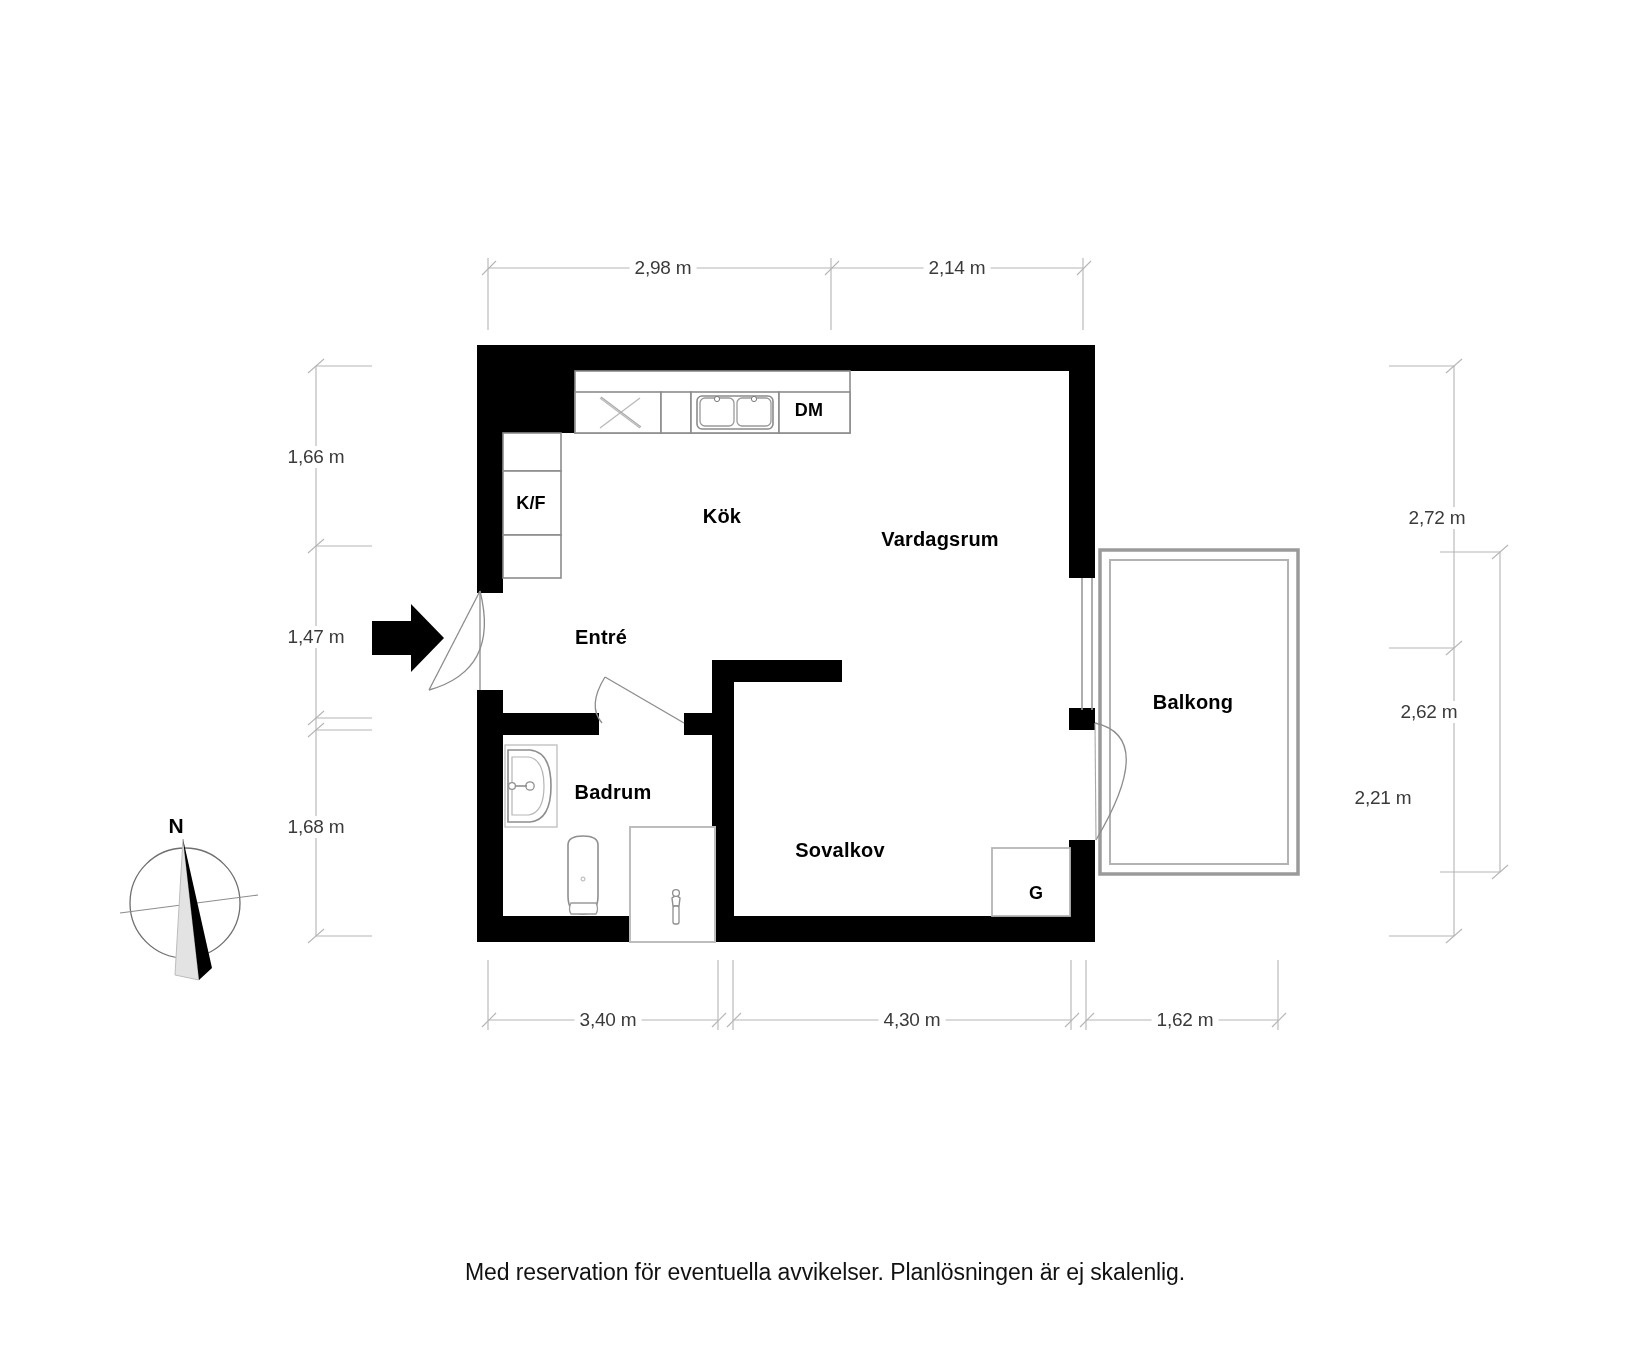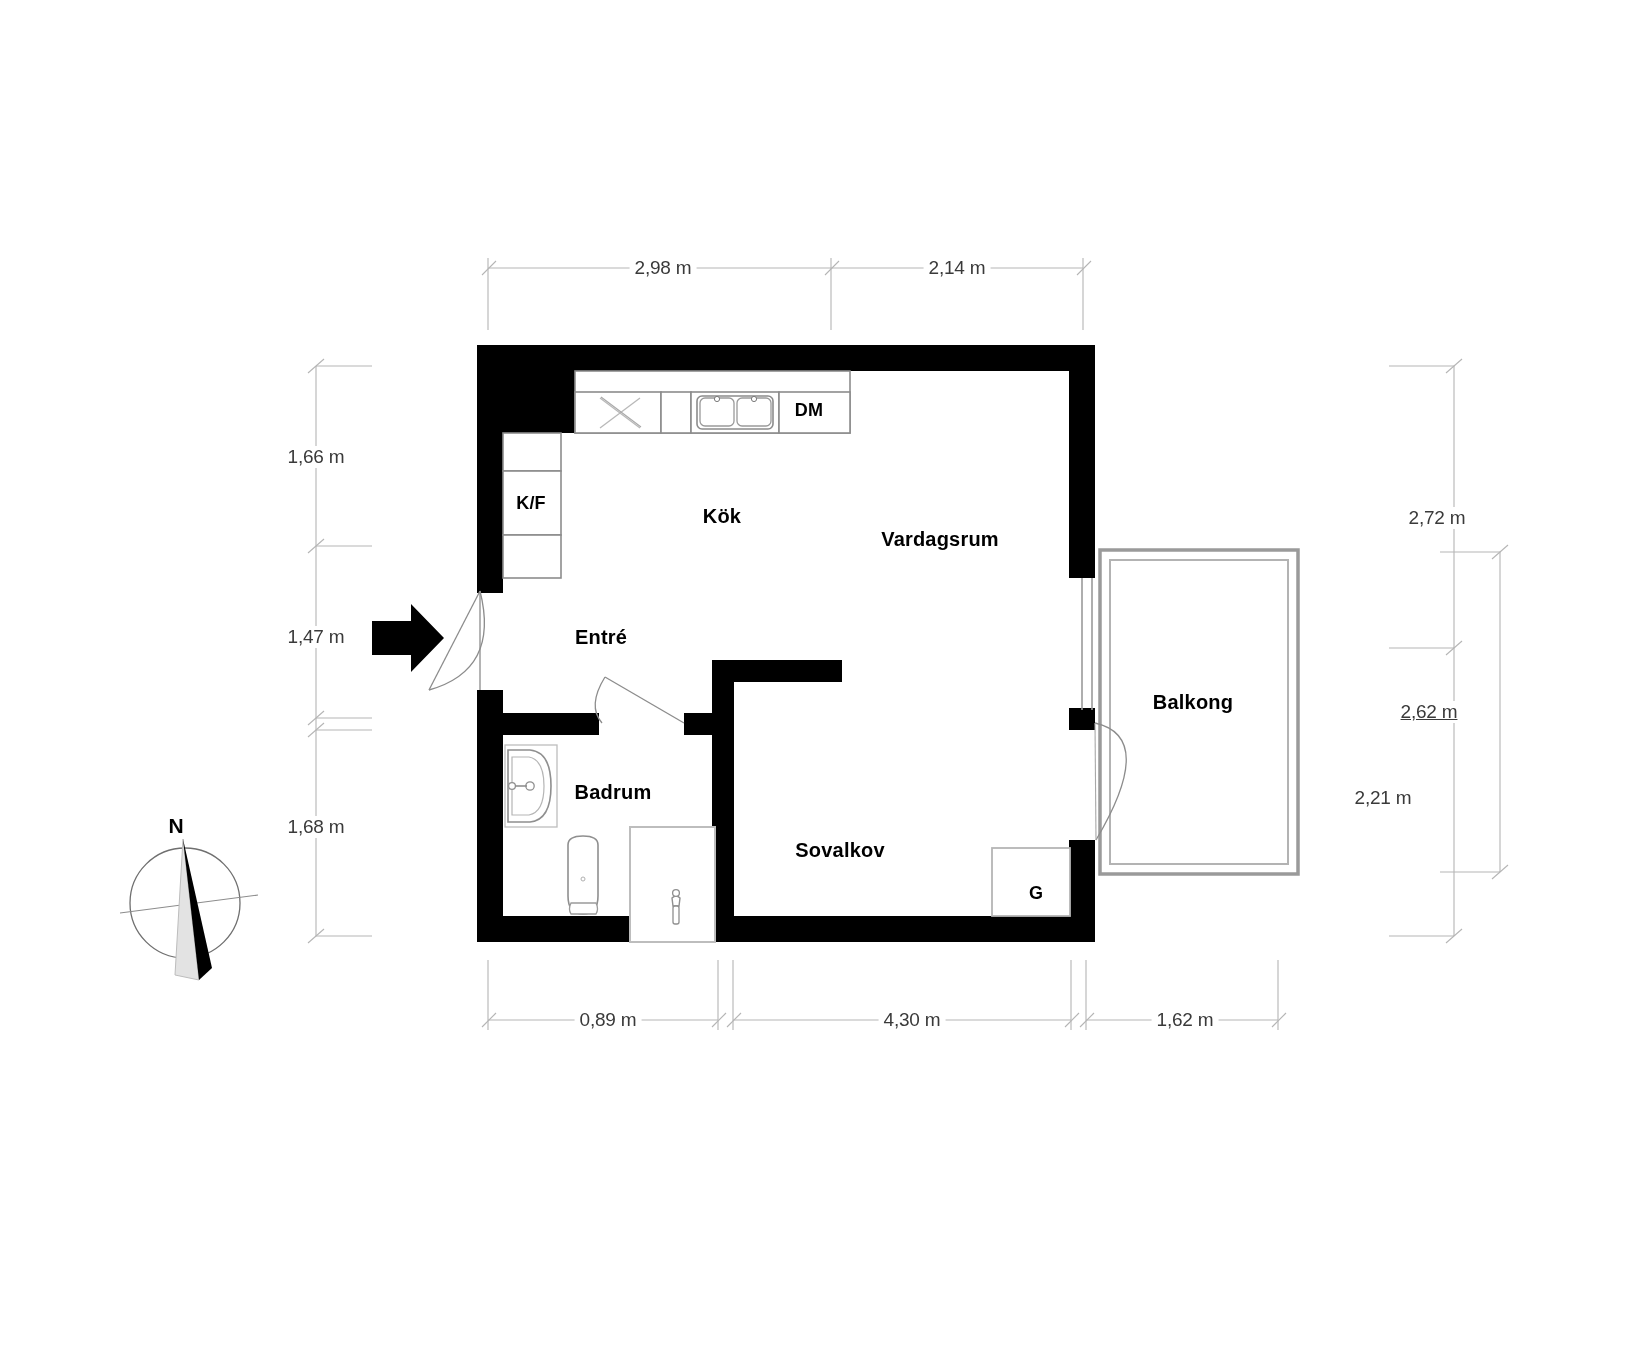--- a/index.html
+++ b/index.html
@@ -278,22 +278,23 @@
   <div class="dim-label" style="left:663px; top:268px;">2,98 m</div>
   <div class="dim-label" style="left:957px; top:268px;">2,14 m</div>
 
   <div class="dim-label vert" style="left:316px; top:457px;">1,66 m</div>
   <div class="dim-label vert" style="left:316px; top:637px;">1,47 m</div>
   <div class="dim-label vert" style="left:316px; top:827px;">1,68 m</div>
 
   <div class="dim-label vert" style="left:1420px; top:518px;margin-left:17px;">2,72 m</div>
   <div class="dim-label vert" style="left:1383px; top:798px;">2,21 m</div>
 
-  <div class="dim-label vert" style="left:1429px; top:712px;text-decoration:underline;">2,62 m</div>
-
-  <div class="dim-label" style="left:608px; top:1020px;">0,89 m</div>
+  <div class="dim-label vert" style="left:1429px; top:712px;">2,62 m</div>
+
+  <div class="dim-label" style="left:608px; top:1020px;">3,40 m</div>
   <div class="dim-label" style="left:912px; top:1020px;">4,30 m</div>
   <div class="dim-label" style="left:1185px; top:1020px;">1,62 m</div>
 
   <div class="compass-n" style="left:176px; top:826px;">N</div>
 
+  <div class="caption">Med reservation för eventuella avvikelser. Planlösningen är ej skalenlig.</div>
 
 </div>
 
 </body></html>

